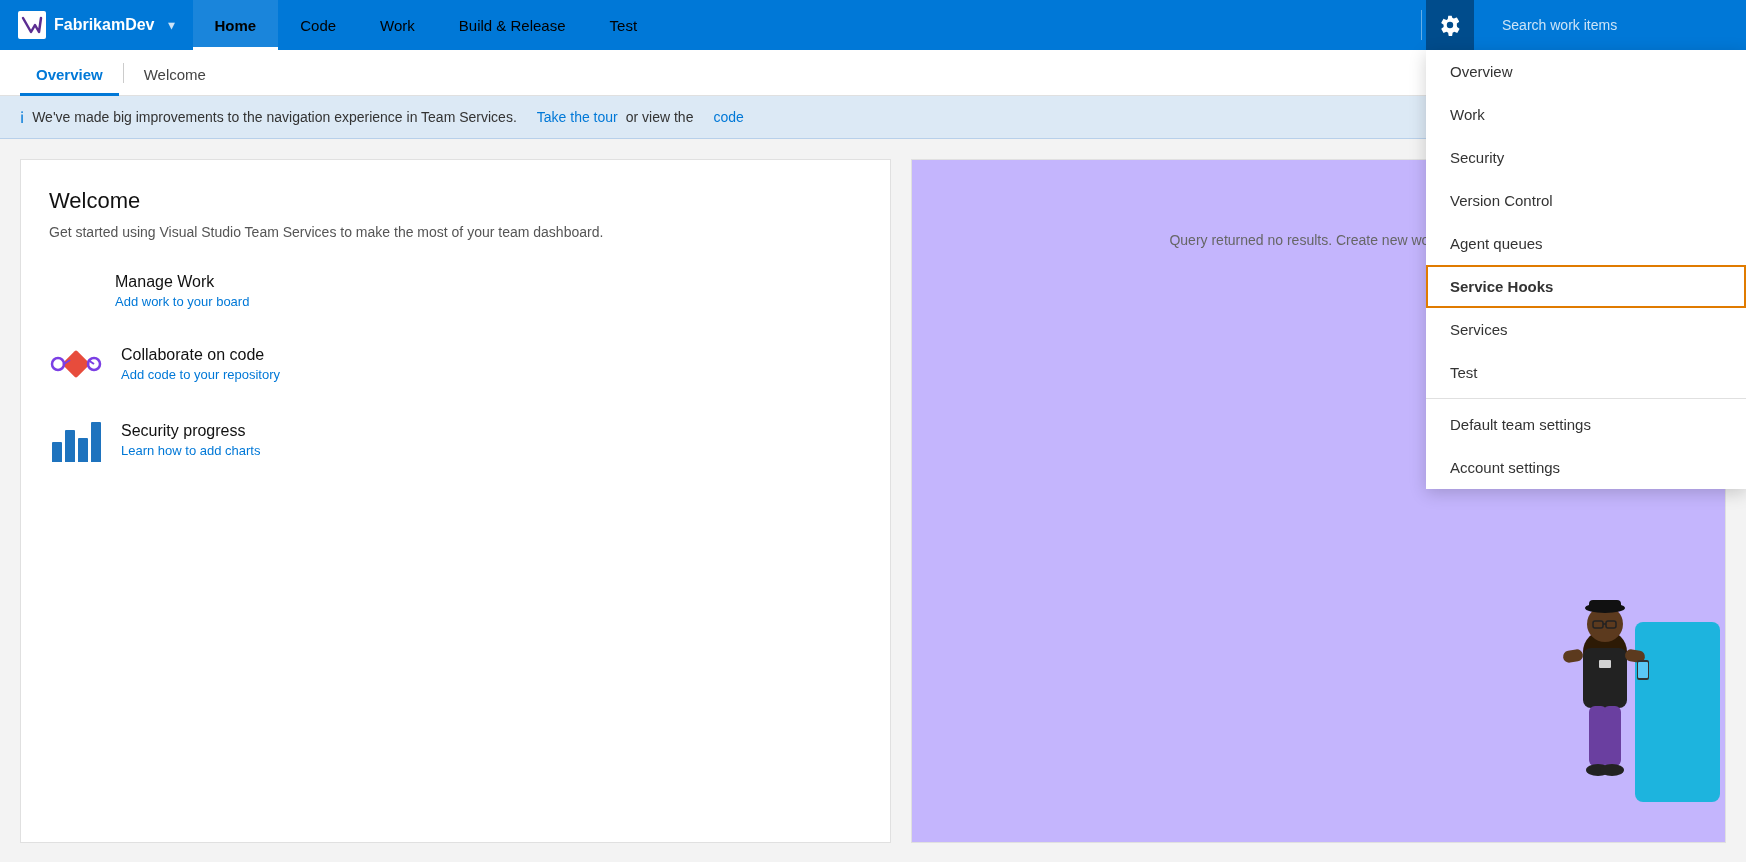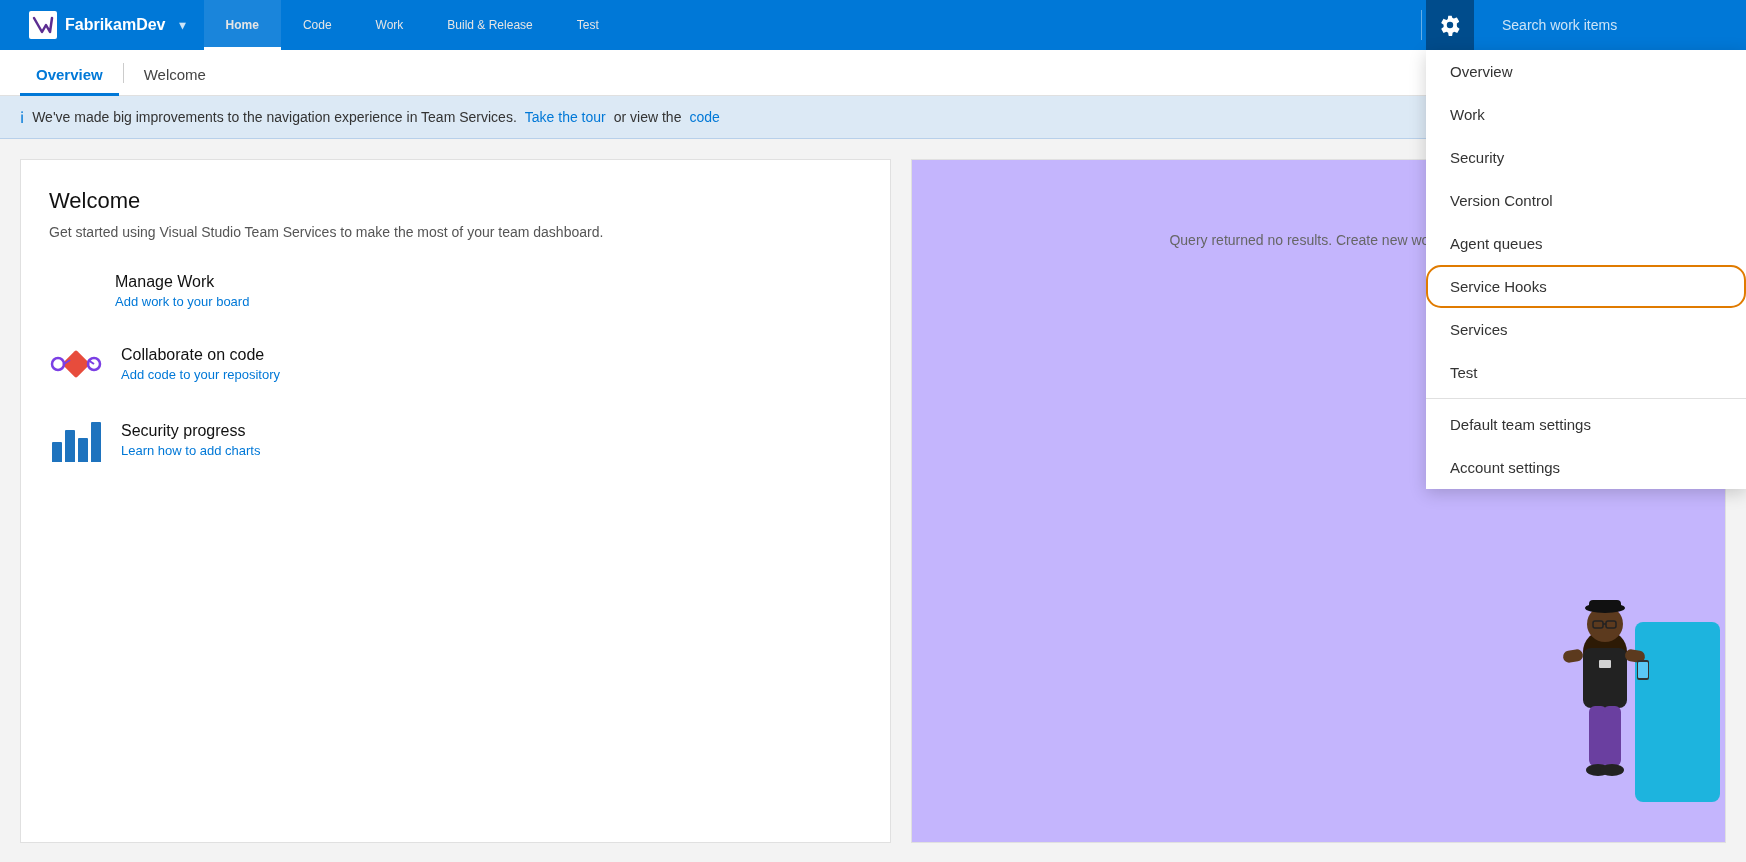--- a/index.html
+++ b/index.html
@@ -17,40 +17,39 @@
     .nav-brand {
       display: flex;
       align-items: center;
       padding: 0 18px;
       color: #fff;
       font-size: 16px;
       font-weight: 600;
       gap: 8px;
       cursor: pointer;
       height: 100%;
-      margin-left: 11px;
     }
     .vs-logo {
       width: 28px;
       height: 28px;
     }
     .nav-dropdown-arrow {
       margin-left: 6px;
       color: #cce4f7;
       font-size: 12px;
     }
     .nav-links {
       display: flex;
       align-items: center;
       height: 100%;
       flex: 1;
     }
     .nav-link {
-      color: #e5e5e5;
-      font-size: 12px;
+      color: #000000;
+      font-size: 15px;
       font-weight: 400;
       padding: 0 22px;
       height: 100%;
       display: flex;
       align-items: center;
       cursor: pointer;
       position: relative;
       text-decoration: none;
     }
     .nav-link.active {
@@ -114,22 +113,21 @@
       cursor: pointer;
       display: block;
       border: none;
       background: none;
       width: 100%;
       text-align: left;
     }
     .dropdown-item.highlighted {
       outline: 2px solid #e07b00;
       outline-offset: -2px;
-      font-weight: 400;
-      border-radius: 15px;
+      font-weight: 700;
     }
     .dropdown-divider {
       height: 1px;
       background: #e0e0e0;
       margin: 4px 0;
     }
 
     
     .sub-nav {
       background: #fff;
@@ -173,20 +171,21 @@
     }
     .info-icon {
       color: #0078d7;
       font-size: 16px;
       flex-shrink: 0;
     }
     .info-link {
       color: #0078d7;
       cursor: pointer;
       text-decoration: none;
+      margin-left: 12px;
     }
 
     
     .main-content {
       display: flex;
       padding: 20px;
       gap: 20px;
       height: calc(862px - 50px - 46px - 42px);
       overflow: hidden;
     }

